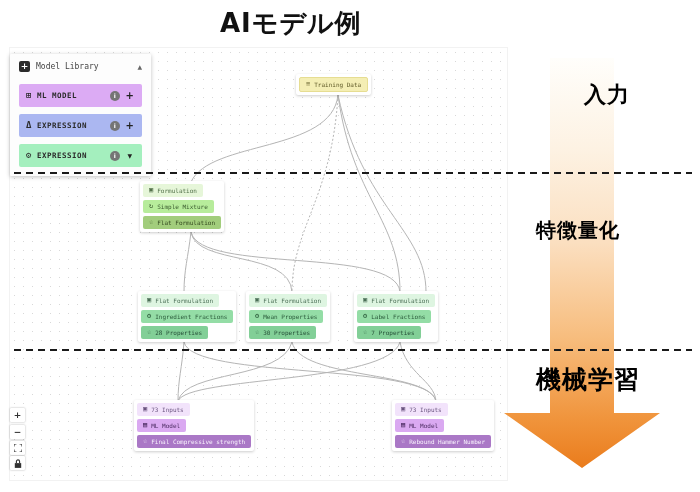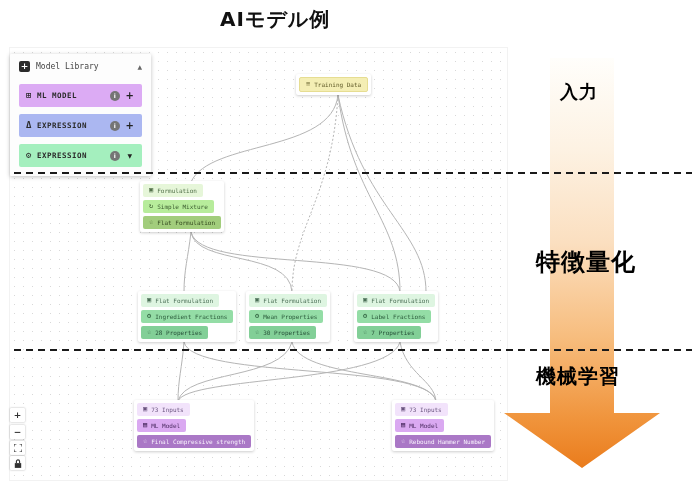--- a/index.html
+++ b/index.html
@@ -1,21 +1,21 @@
 <!DOCTYPE html>
 <html><head>
 <meta charset="utf-8">
 <style>
   html,body{margin:0;padding:0;}
   body{
     width:700px;height:492px;position:relative;overflow:hidden;
     background:#ffffff;font-family:"DejaVu Sans",sans-serif;
   }
   .page-title{
-    position:absolute;left:220px;top:6px;font-size:20px;font-weight:bold;color:#111;
+    position:absolute;left:220px;top:6px;font-size:26px;font-weight:bold;color:#111;
     letter-spacing:1px;
   }
   
   .canvas{
     position:absolute;left:10px;top:48px;width:497px;height:432px;
     background-color:#ffffff;
     background-image:radial-gradient(#d8d8d8 0.8px, transparent 0.9px);
     background-size:9px 9px;
     box-shadow:0 0 0 1px #f2f2f2;
   }
@@ -82,23 +82,23 @@
   .dash{
     position:absolute;left:14px;width:678px;height:2px;
     background:repeating-linear-gradient(90deg,#1a1a1a 0 7px,transparent 7px 12px);
   }
   .big-arrow{
     position:absolute;left:504px;top:58px;width:156px;height:410px;
     background:linear-gradient(180deg,#fffefb 0%,#fdf2e3 22%,#fbdfc0 45%,#f7bd7e 68%,#f0943c 88%,#ea7c1c 100%);
     clip-path:polygon(46px 0,110px 0,110px 355px,156px 355px,78px 410px,0 355px,46px 355px);
   }
   .stage{position:absolute;font-weight:bold;color:#000;letter-spacing:1px;}
-  .stage-input{left:560px;top:80px;font-size:18px;}
-  .stage-feat{left:536px;top:246px;font-size:24px;}
-  .stage-ml{left:536px;top:363px;font-size:20px;}
+  .stage-input{left:584px;top:80px;font-size:22px;}
+  .stage-feat{left:536px;top:217px;font-size:20px;}
+  .stage-ml{left:536px;top:363px;font-size:25px;}
 </style>
 </head>
 <body>
 
 <div class="page-title">AIモデル例</div>
 
 <div class="canvas">
   <svg class="wires" viewBox="0 0 497 432" xmlns="http://www.w3.org/2000/svg">
     <g fill="none" stroke="#b5b5b5" stroke-width="1">
       <path d="M328,47 C322,105 200,92 181,134"></path>

